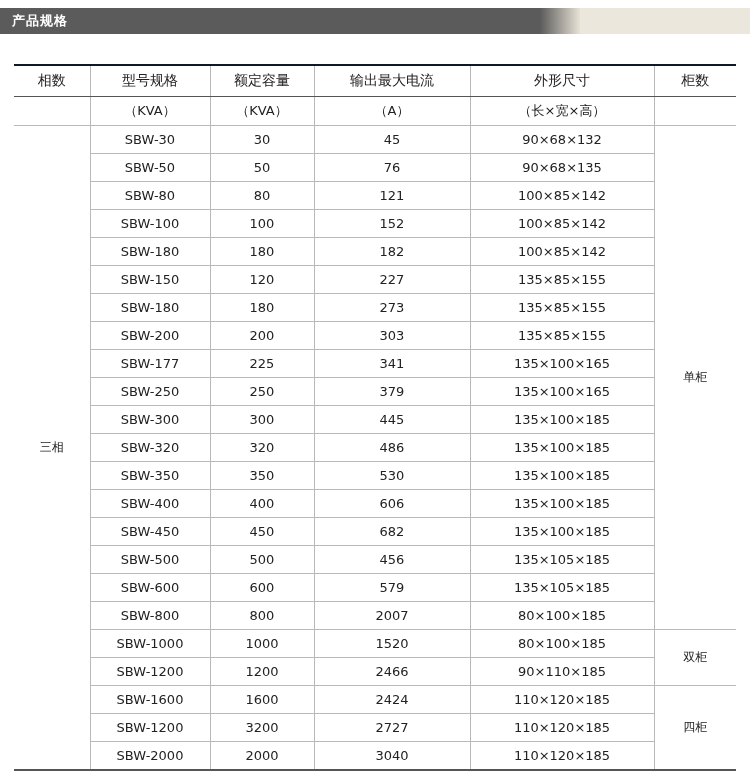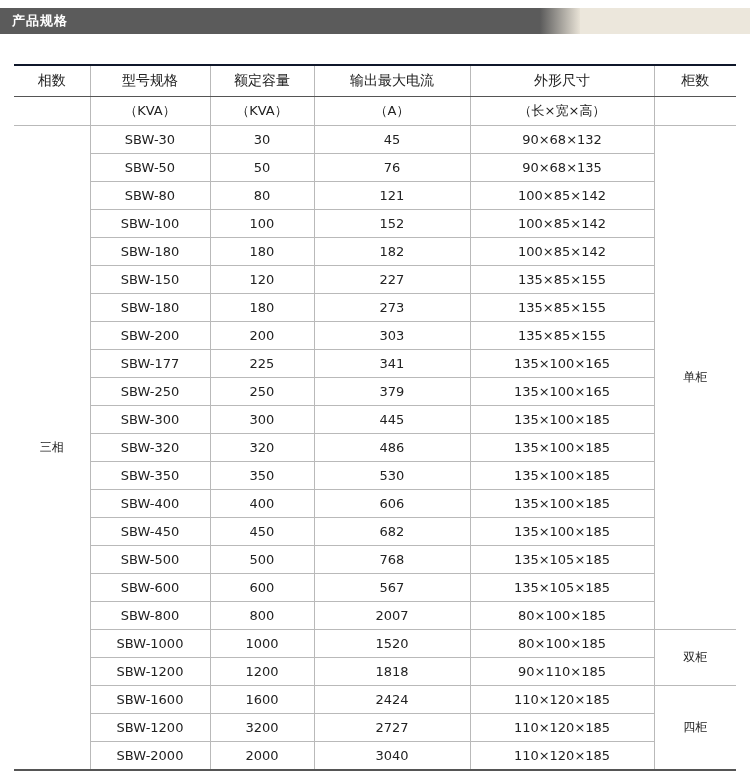--- a/index.html
+++ b/index.html
@@ -227,46 +227,46 @@
           </tr>
           <tr>
             <td>SBW-450</td>
             <td>450</td>
             <td>682</td>
             <td>135×100×185</td>
           </tr>
           <tr>
             <td>SBW-500</td>
             <td>500</td>
-            <td>768</td>
+            <td>456</td>
             <td>135×105×185</td>
           </tr>
           <tr>
             <td>SBW-600</td>
             <td>600</td>
-            <td>567</td>
+            <td>579</td>
             <td>135×105×185</td>
           </tr>
           <tr>
             <td>SBW-800</td>
             <td>800</td>
             <td>2007</td>
             <td>80×100×185</td>
           </tr>
           <tr>
             <td>SBW-1000</td>
             <td>1000</td>
             <td>1520</td>
             <td>80×100×185</td>
             <td class="merged" rowspan="2">双柜</td>
           </tr>
           <tr>
             <td>SBW-1200</td>
             <td>1200</td>
-            <td>1818</td>
+            <td>2466</td>
             <td>90×110×185</td>
           </tr>
           <tr>
             <td>SBW-1600</td>
             <td>1600</td>
             <td>2424</td>
             <td>110×120×185</td>
             <td class="merged" rowspan="4">四柜</td>
           </tr>
           <tr>

